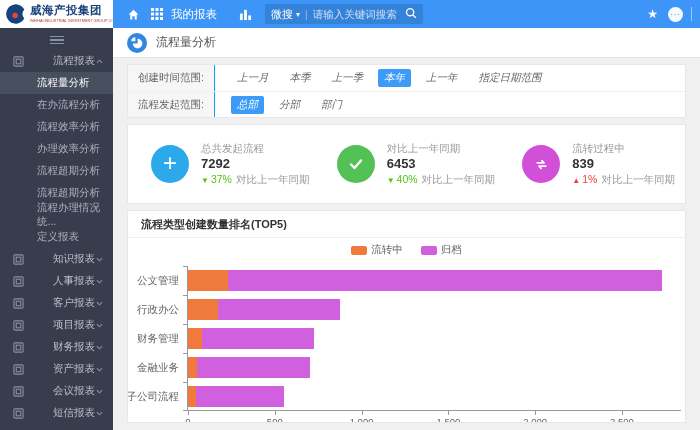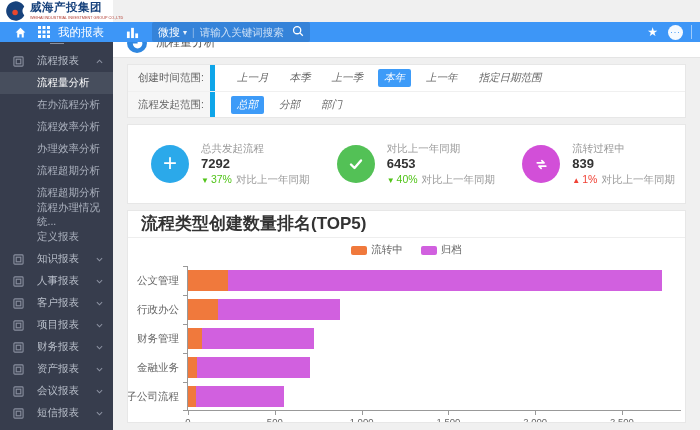--- a/index.html
+++ b/index.html
@@ -1,20 +1,20 @@
 <!DOCTYPE html>
 <html><head>
 <meta charset="utf-8">
 <style>
   * { margin:0; padding:0; box-sizing:border-box; }
   html,body { width:700px; height:430px; overflow:hidden;
     font-family:"Liberation Sans","DejaVu Sans",sans-serif; background:#F0F0F0; }
 
   
-  .topbar { position:absolute; left:0; top:0; width:700px; height:28px; display:flex; z-index:5;flex-direction:column; }
+  .topbar { position:absolute; left:0; top:0; width:700px; height:28px; display:flex; z-index:5; }
   .logo-area { width:113px; height:28px; background:#fff; display:flex; align-items:center; padding-left:5px; }
   .logo-mark { width:22px; height:22px; flex:0 0 22px; }
   .logo-text { margin-left:3px; line-height:1; }
   .logo-title { font-size:11.5px; font-weight:bold; color:#17427C; letter-spacing:.5px; white-space:nowrap; }
   .logo-sub { font-size:4px; color:#B03A2E; margin-top:2px; white-space:nowrap; transform:scale(.95); transform-origin:left; }
   .navbar { flex:1; background:#3D96F7; display:flex; align-items:center; color:#fff; padding:0 8px; position:relative; }
   .nav-ic { display:inline-flex; align-items:center; justify-content:center; width:20px; height:20px; margin:0 2px; cursor:pointer; }
   .nav-label { font-size:11.5px; margin:0 6px 0 2px; cursor:pointer; }
   .searchbox { display:flex; align-items:center; background:rgba(0,0,0,0.12); border-radius:2px; height:20px; margin-left:8px; padding:0 6px; }
   .searchbox .ws { font-size:11px; cursor:pointer; }
@@ -28,60 +28,60 @@
     display:flex; align-items:center; justify-content:center; cursor:pointer; margin-right:8px; }
   .more-circle span { color:#3D96F7; font-size:9px; letter-spacing:1px; line-height:0; margin-top:-4px; }
   .nav-edge { width:1px; height:14px; background:rgba(255,255,255,.5); }
 
   
   .sidebar { position:absolute; left:0; top:28px; width:113px; bottom:0; background:#373D4D; overflow:hidden; }
   .collapse-row { height:20px; display:flex; align-items:center; justify-content:center; cursor:pointer; margin-top:2px; }
   .burger { width:14px; }
   .burger div { height:1.5px; background:#8A91A0; margin:2px 0; }
   .menu-item { height:22px; display:flex; align-items:center; font-size:10.5px; color:#ABB1BE; cursor:pointer; position:relative; }
-  .menu-item.parent { padding-left:13px; color:#B9BFCA; }
+  .menu-item.parent { padding-left:13px; color:#B9BFCA;gap:16px; }
   .menu-item.parent .mi-icon { width:11px; height:11px; margin-right:13px; flex:0 0 11px; }
   .menu-item.child { padding-left:37px; }
   .menu-item.active { background:#474E5D; color:#FFFFFF; }
   .menu-item .chev { position:absolute; right:10px; width:7px; height:7px; }
 
   
   .page-header { position:absolute; left:113px; top:28px; right:0; height:30px; background:#fff;
     border-bottom:1px solid #E4E4E4; display:flex; align-items:center; padding-left:14px; z-index:2; }
   .ph-icon { width:20px; height:20px; border-radius:50%; background:#2F87E0; display:flex; align-items:center; justify-content:center; }
   .ph-title { font-size:12px; color:#555; margin-left:9px; }
 
   
   .main { position:absolute; left:113px; top:58px; right:0; bottom:0; background:#F0F0F0; padding:6px 14px 0 14px; }
   .panel { background:#fff; border:1px solid #E7E7E7; margin-bottom:6px; }
 
   
   .filter-row { display:flex; height:26px; }
   .filter-row + .filter-row { border-top:1px solid #F0F0F0; }
-  .filter-label { width:87px; background:#F6F6F6; border-right:5px solid #0ea5e9;
+  .filter-label { width:87px; background:#F6F6F6; border-right:1px solid #0ea5e9;
     font-size:10.5px; color:#666; display:flex; align-items:center; padding-left:10px; }
   .filter-opts { display:flex; align-items:center; padding-left:16px;font-style:italic; }
   .f-opt { font-size:10.5px; color:#666; margin-right:9px; padding:2px 6px; border-radius:2px; cursor:pointer; white-space:nowrap; }
   .f-opt.sel { background:#3D9BF8; color:#fff; }
 
   
   .stats { display:flex; height:80px; }
   .stat-card { flex:1; display:flex; align-items:center; padding-left:23px; }
   .stat-icon { width:38px; height:38px; border-radius:50%; color:#fff; display:flex; align-items:center; justify-content:center; flex:0 0 38px; }
   .stat-icon .plus { font-size:24px; font-weight:300; line-height:0; margin-top:-2px; }
   .stat-info { margin-left:12px; line-height:1.35; }
   .stat-title { font-size:10.5px; color:#999; }
   .stat-value { font-size:13px; font-weight:bold; color:#333; }
   .stat-change { font-size:10.5px; color:#999; }
   .stat-change .arrow { font-size:8px; margin-right:2px; }
   .stat-change .pct { margin-right:4px; }
 
   
   .chart-panel { height:213px; overflow:hidden; }
-  .chart-title { height:27px; line-height:26px; padding-left:13px; font-size:17px; font-weight:bold; color:#333; border-bottom:1px solid #EEE; }
+  .chart-title { height:27px; line-height:26px; padding-left:13px; font-size:11px; font-weight:bold; color:#333; border-bottom:1px solid #EEE; }
   .legend { height:16px; margin-top:4px; display:flex; justify-content:center; align-items:center; }
   .legend-item { display:flex; align-items:center; margin:0 9px; cursor:pointer; }
   .legend-swatch { width:16px; height:9px; border-radius:2px; margin-right:4px; }
   .legend-label { font-size:10.5px; color:#666; }
   .plot { display:flex; margin:8px 4px 0 0; }
   .cat-col { width:59px; }
   .cat-label { height:29px; display:flex; align-items:center; justify-content:flex-end; padding-right:8px; font-size:10.5px; color:#666; white-space:nowrap; }
   .bars-box { flex:1; position:relative; border-left:1px solid #999; border-bottom:1px solid #999; height:145px; }
   .bar-row { height:29px; display:flex; align-items:center; }
   .bar-seg { height:21px; }

